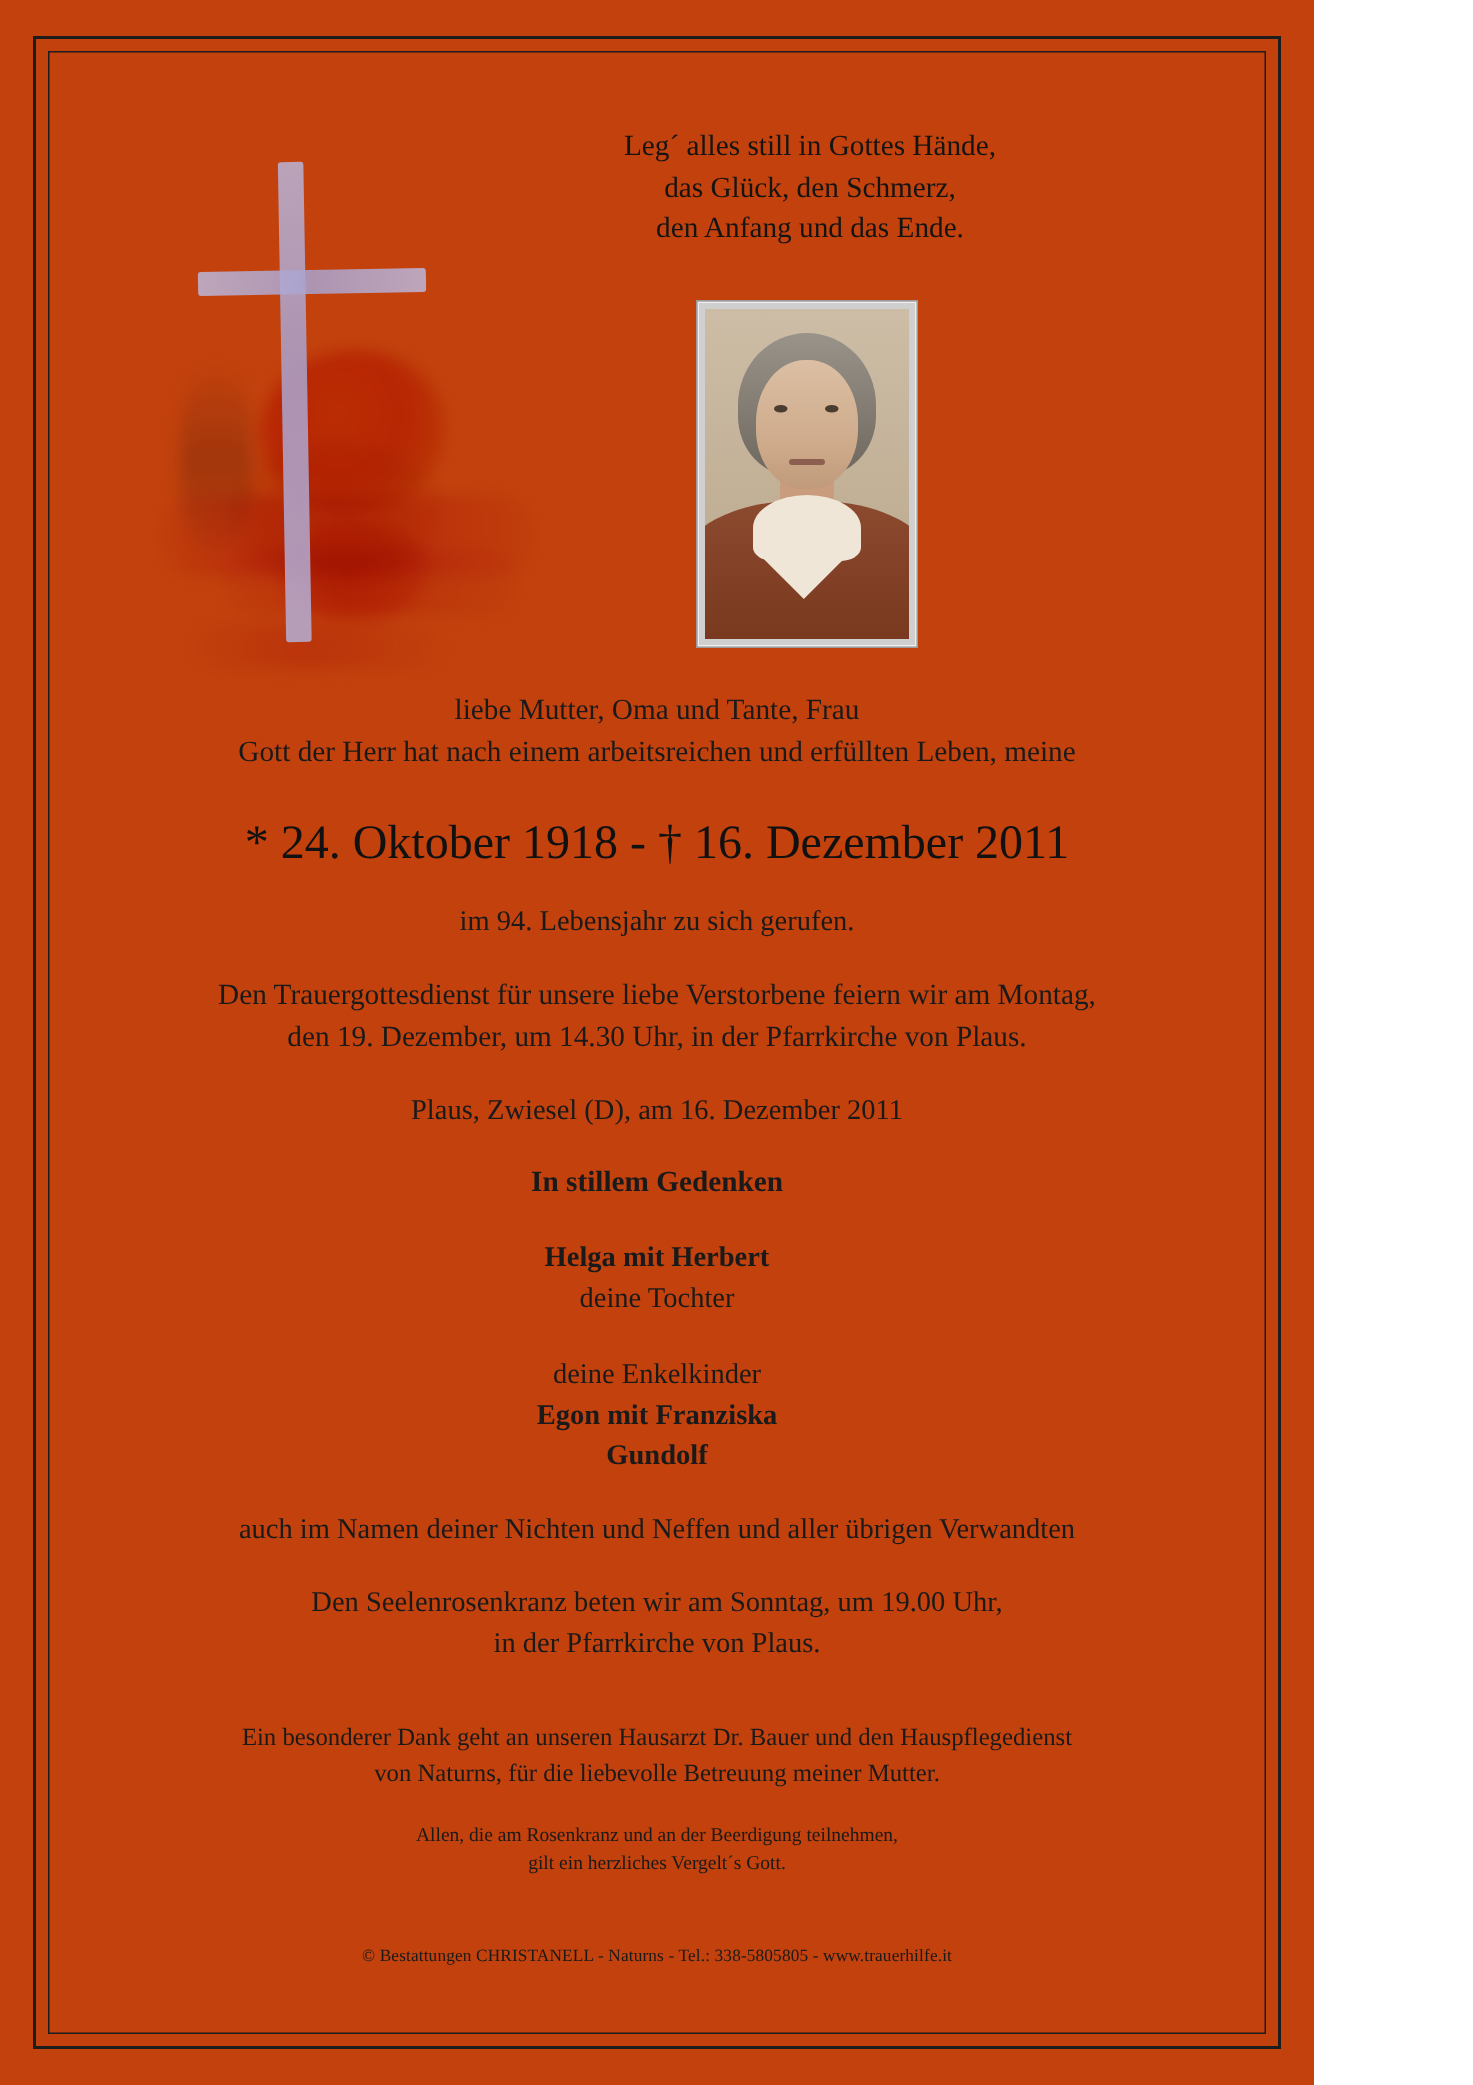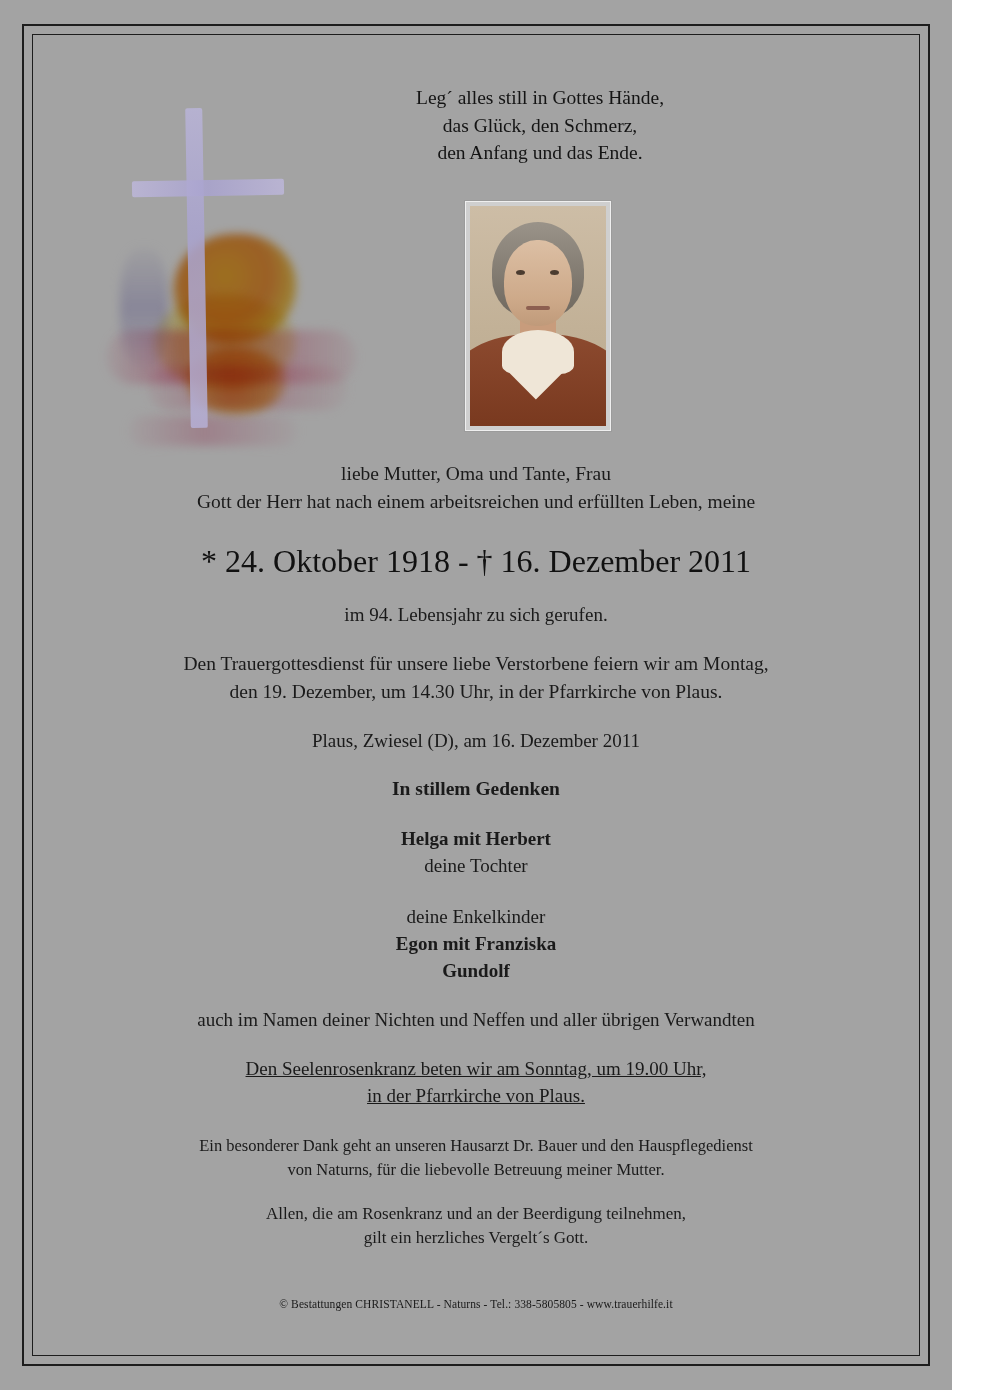--- a/index.html
+++ b/index.html
@@ -9,23 +9,23 @@
   }
   body {
     width: 982px;
     height: 1390px;
     font-family: "Liberation Serif", serif;
     color: #1a1a1a;
     overflow: hidden;
   }
   .page {
     position: relative;
-    width: 952px;
+    width: 876px;
     height: 1390px;
-    background: #a3a3a3;
+    background: #c2410c;
     box-sizing: border-box;
   }
   .outer-frame {
     position: absolute;
     left: 22px;
     top: 24px;
     right: 22px;
     bottom: 24px;
     border: 2px solid #1d1d1d;
     box-sizing: border-box;
@@ -278,30 +278,29 @@
     line-height: 1.42;
     margin-bottom: 24px;
   }
   .t-relatives {
     font-size: 19px;
     margin-bottom: 24px;
   }
   .t-rosary {
     font-size: 19px;
     line-height: 1.45;
-    margin-bottom: 24px;
-    text-decoration: underline;
+    margin-bottom: 36px;
   }
   .t-thanks {
     font-size: 16.5px;
     line-height: 1.45;
     margin-bottom: 20px;
   }
   .t-final {
-    font-size: 17px;
+    font-size: 13px;
     line-height: 1.45;
   }
   .footer {
     position: absolute;
     left: 0; right: 0;
     bottom: 20px;
     text-align: center;
     font-size: 11.5px;
     letter-spacing: .1px;
     color: #1a1a1a;

